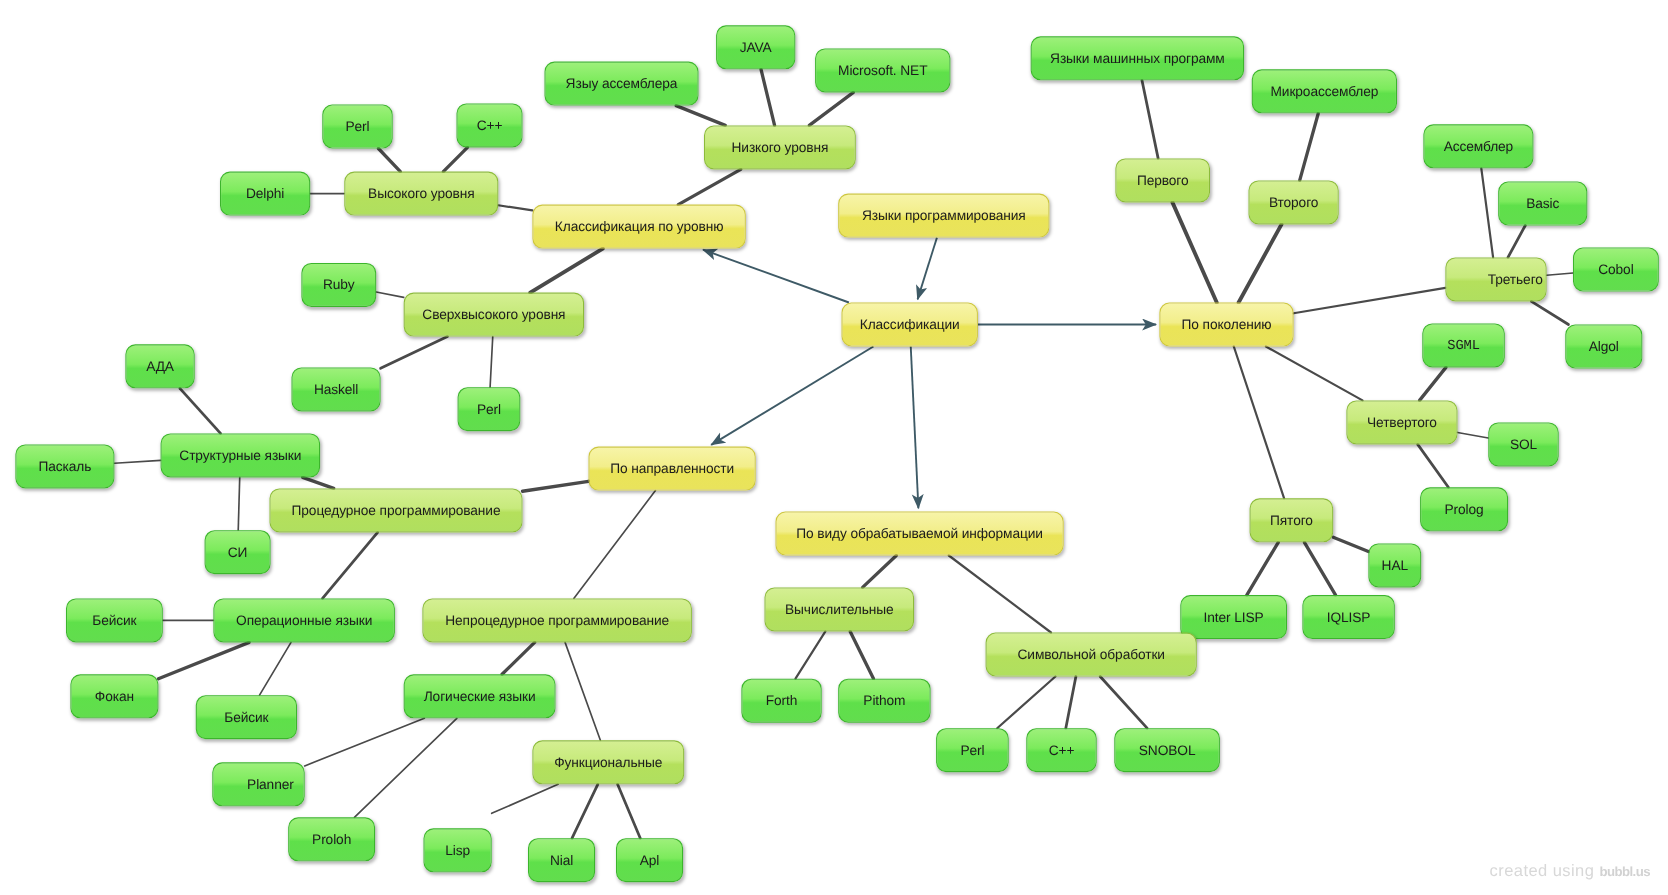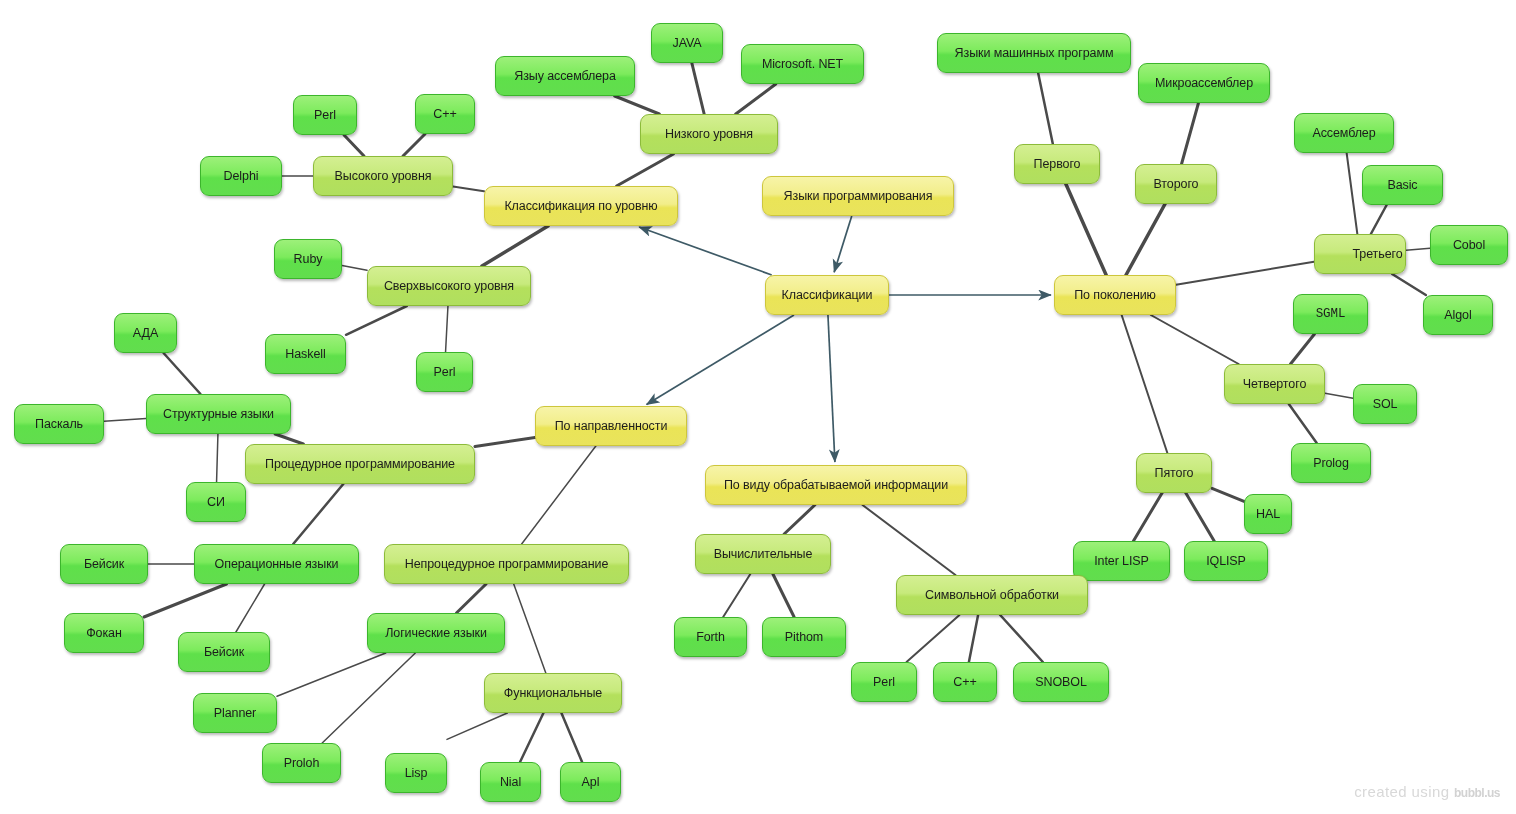--- a/index.html
+++ b/index.html
@@ -301,21 +301,21 @@
       </div>
       <div class="node lv-leaf" style="left: 933px; top: 662px; width: 64px; height: 40px;">
         <span>C++</span>
       </div>
       <div class="node lv-leaf" style="left: 1013px; top: 662px; width: 96px; height: 40px;">
         <span>SNOBOL</span>
       </div>
       <div class="node lv-mid" style="left: 484px; top: 673px; width: 138px; height: 40px;">
         <span>Функциональные</span>
       </div>
-      <div class="node lv-leaf" style="left: 193px; top: 693px; width: 84px; height: 40px;">
+      <div class="node lv-leaf" style="left: 193px; top: 693px; width: 84px; height: 40px; justify-content: flex-end;">
         <span>Planner</span>
       </div>
       <div class="node lv-leaf" style="left: 385px; top: 733px; width: 62px; height: 40px; margin-top: 20px;">
         <span>Lisp</span>
       </div>
       <div class="node lv-leaf" style="left: 262px; top: 743px; width: 79px; height: 40px;">
         <span>Proloh</span>
       </div>
       <div class="node lv-leaf" style="left: 480px; top: 762px; width: 61px; height: 40px;">
         <span>Nial</span>

